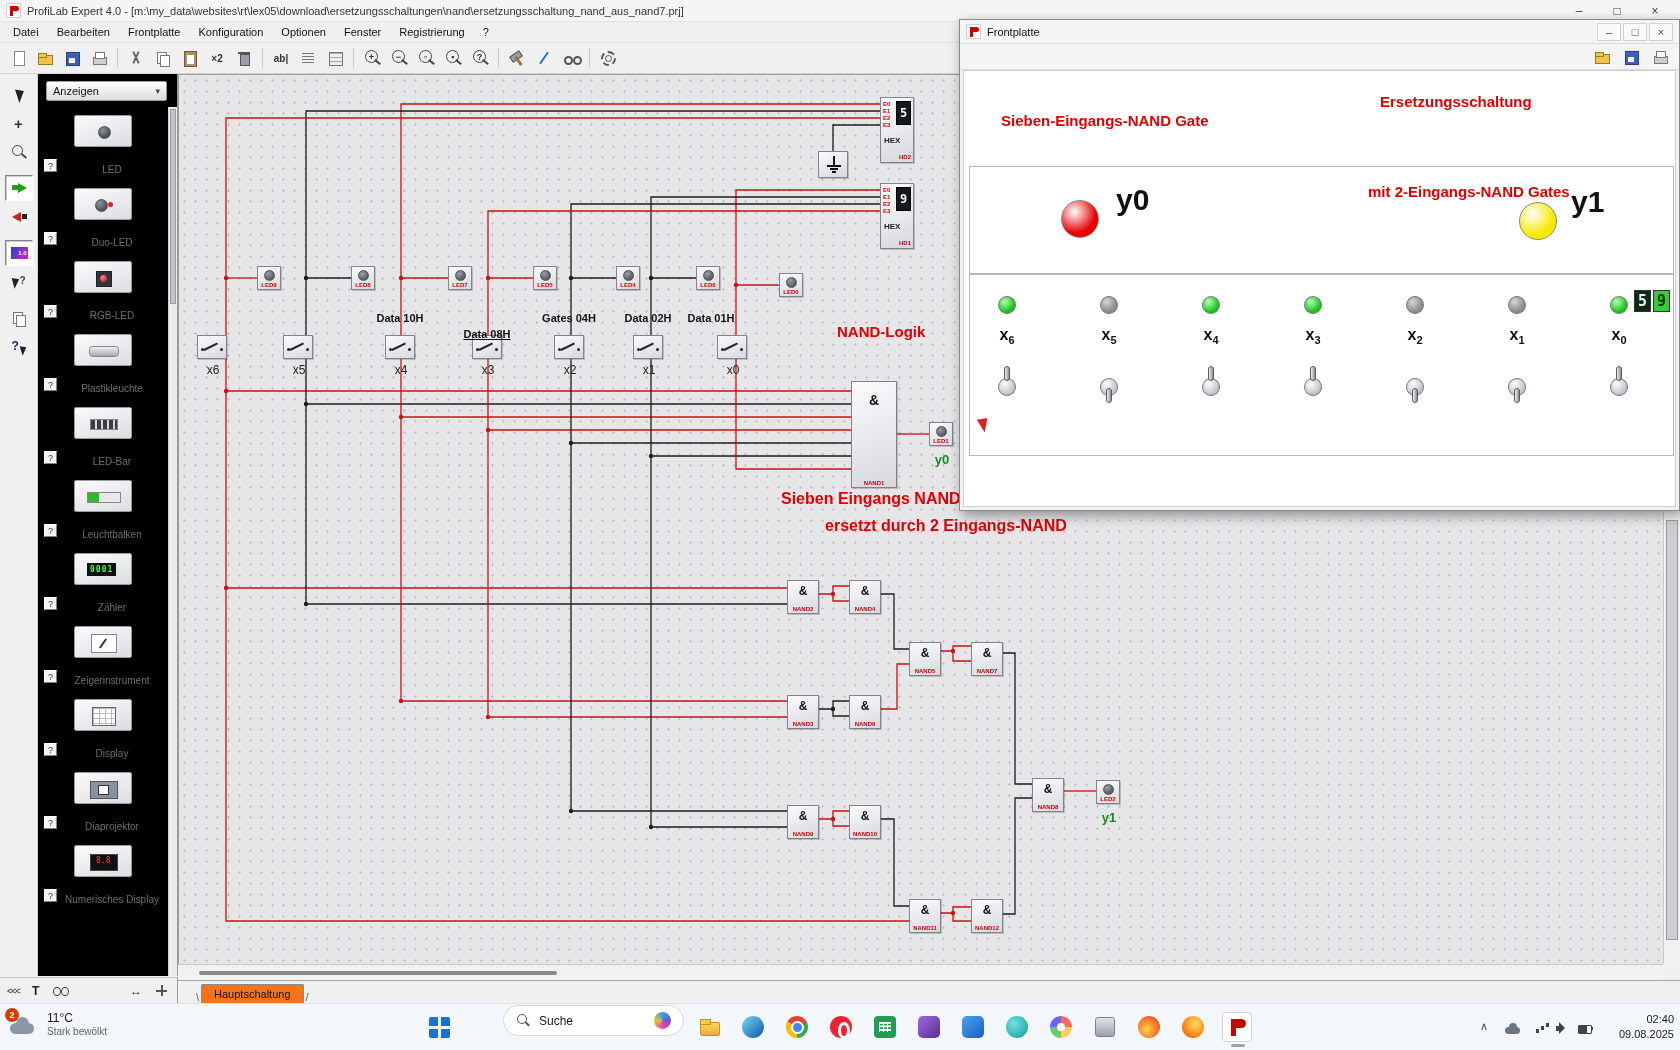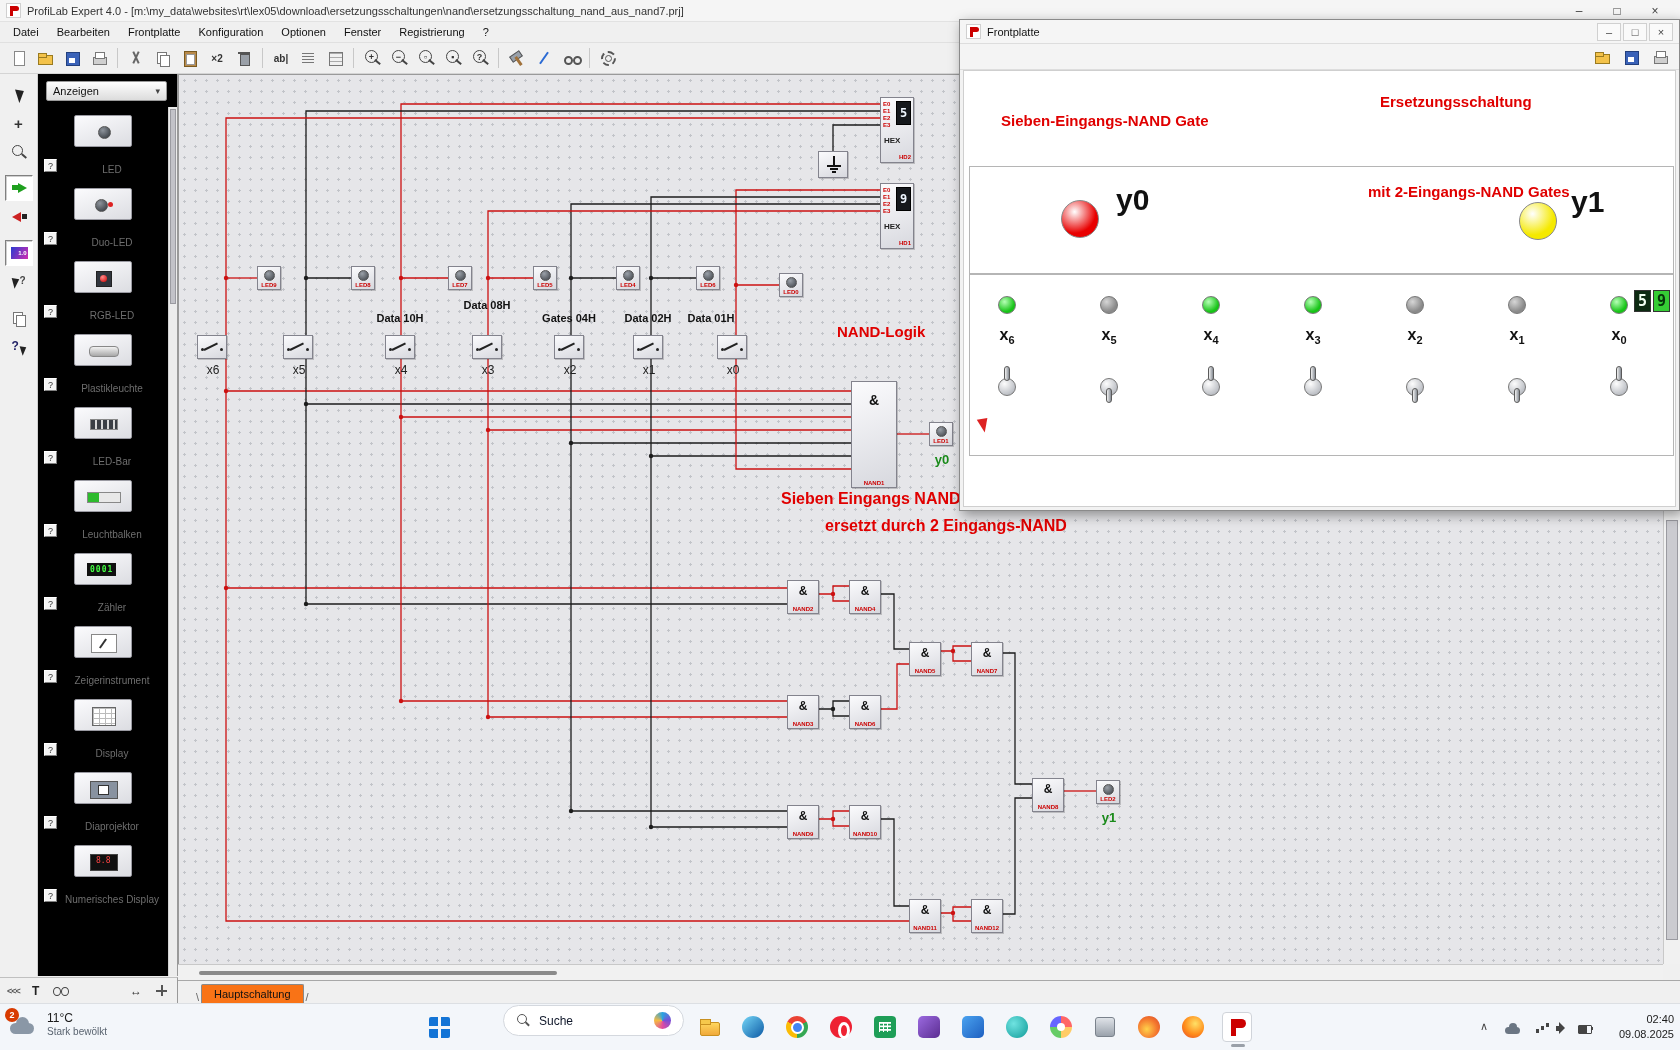--- a/index.html
+++ b/index.html
@@ -635,21 +635,21 @@
         </div>
         <div class="comp cbox comp-led" style="left: 917px; top: 705px;">
           <div class="led-dot"></div>
           <div class="led-name">LED2</div>
           <div class="out-tag">y1</div>
         </div>
         <div class="canvas-note" style="left: 658px; top: 248px; font-size: 15px;">NAND-Logik</div>
         <div class="canvas-note" style="left: 602px; top: 415px; font-size: 16px;">Sieben Eingangs NAND</div>
         <div class="canvas-note" style="left: 602px; top: 442px; font-size: 16px; margin-left: 44px;">ersetzt durch 2 Eingangs-NAND</div>
         <div class="data-label" style="left: 181px; top: 237px;">Data 10H</div>
-        <div class="data-label" style="left: 268px; top: 224px;">Data 08H</div>
+        <div class="data-label" style="left: 268px; top: 253px; text-decoration: underline;">Data 08H</div>
         <div class="data-label" style="left: 350px; top: 237px;">Gates 04H</div>
         <div class="data-label" style="left: 429px; top: 237px;">Data 02H</div>
         <div class="data-label" style="left: 492px; top: 237px;">Data 01H</div>
       </div>
 
     <div id="vscroll">
         <div class="vthumb"></div>
       </div>
     <div id="hscroll">
         <div class="hthumb"></div>

